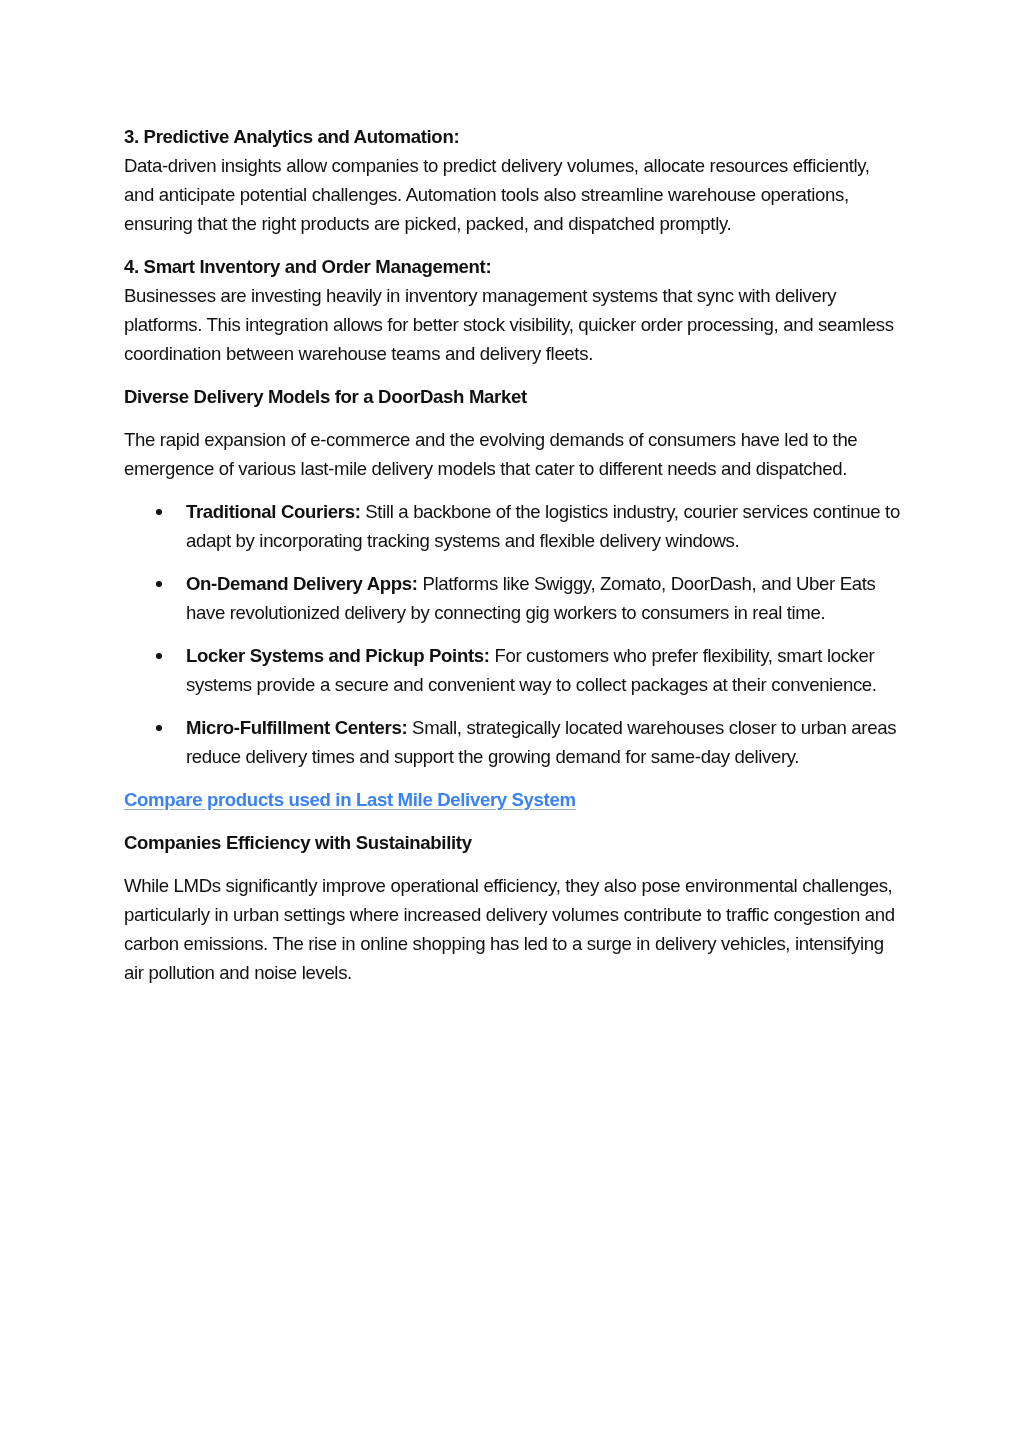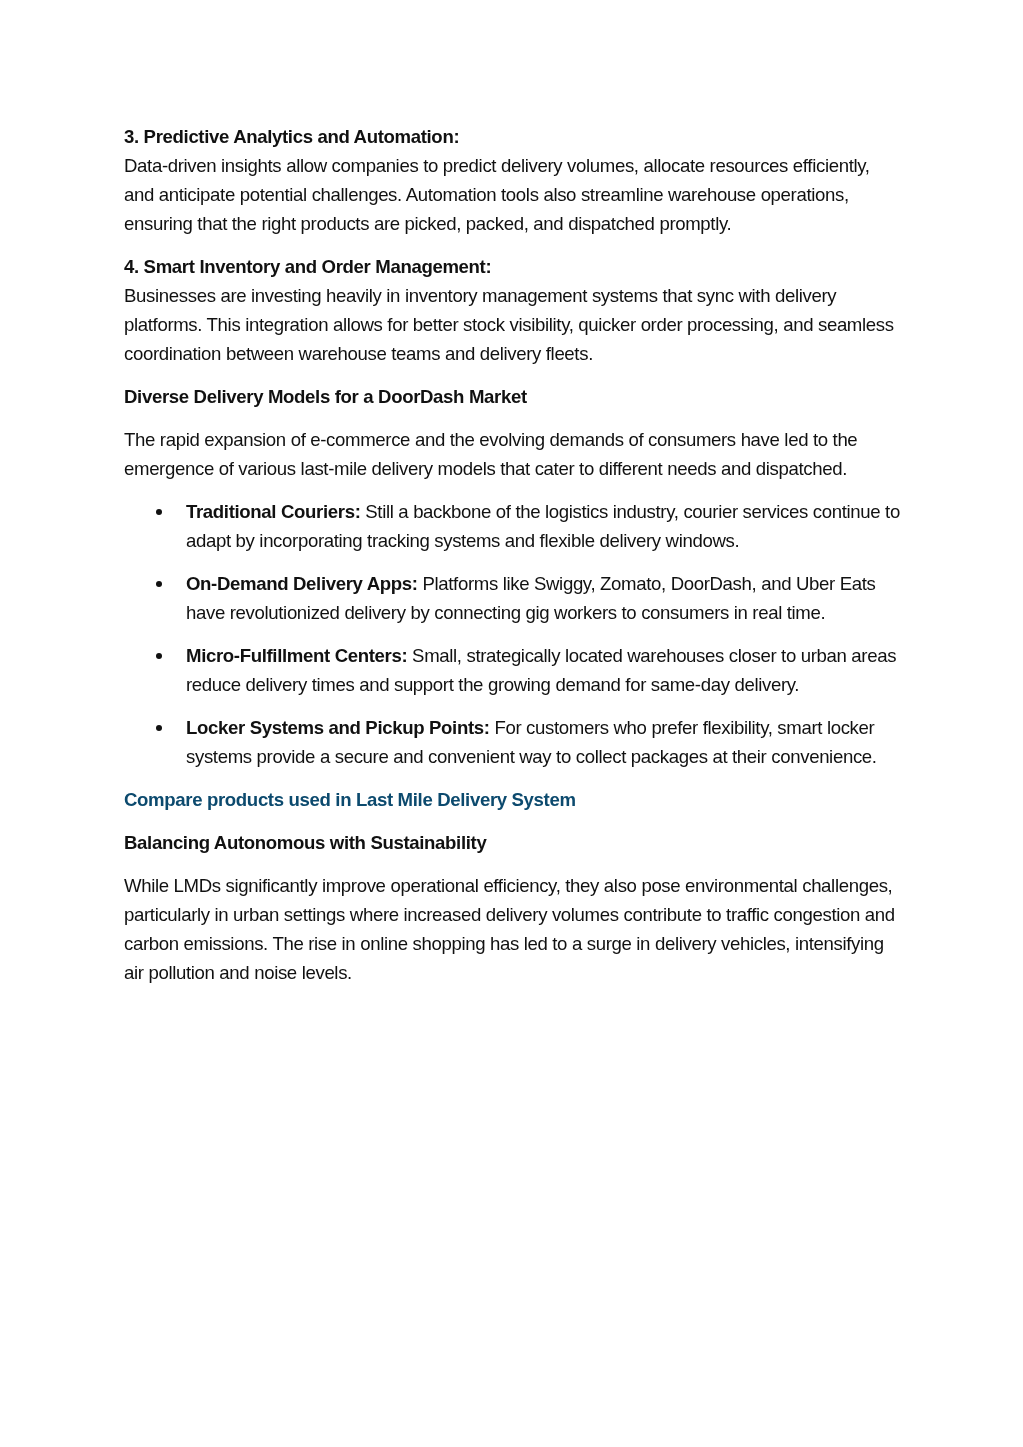--- a/index.html
+++ b/index.html
@@ -15,21 +15,21 @@
   p { margin: 0; }
   .blk { margin-bottom: 14px; }
   .b { font-weight: bold; }
   ul.bullets { list-style: none; margin: 0 0 14px 0; padding: 0; }
   ul.bullets li { position: relative; padding-left: 62px; margin-bottom: 14px; }
   ul.bullets li .dot {
     position: absolute; left: 32px; top: 12px;
     width: 6px; height: 6px; border-radius: 50%; background: #111;
   }
   a.link {
-    color: #0c4a6e; font-weight: bold; 
+    color: #3b82f6; font-weight: bold; text-decoration: underline;
     text-decoration-color: #8fb0bb; text-underline-offset: 3px;
   }
 </style>
 </head>
 <body>
 
 <div class="page">
 
   <div class="blk">
     <p class="b">3. Predictive Analytics and Automation:</p>
@@ -48,28 +48,28 @@
     <li>
       <span class="dot"></span>
       <span class="b">Traditional Couriers:</span><span> Still a backbone of the logistics industry, courier services continue to adapt by incorporating tracking systems and flexible delivery windows.</span>
     </li>
     <li>
       <span class="dot"></span>
       <span class="b">On-Demand Delivery Apps:</span><span> Platforms like Swiggy, Zomato, DoorDash, and Uber Eats have revolutionized delivery by connecting gig workers to consumers in real time.</span>
     </li>
     <li>
       <span class="dot"></span>
-      <span class="b">Micro-Fulfillment Centers:</span><span> Small, strategically located warehouses closer to urban areas reduce delivery times and support the growing demand for same-day delivery.</span>
+      <span class="b">Locker Systems and Pickup Points:</span><span> For customers who prefer flexibility, smart locker systems provide a secure and convenient way to collect packages at their convenience.</span>
     </li>
     <li>
       <span class="dot"></span>
-      <span class="b">Locker Systems and Pickup Points:</span><span> For customers who prefer flexibility, smart locker systems provide a secure and convenient way to collect packages at their convenience.</span>
+      <span class="b">Micro-Fulfillment Centers:</span><span> Small, strategically located warehouses closer to urban areas reduce delivery times and support the growing demand for same-day delivery.</span>
     </li>
   </ul>
 
   <p class="blk">
     <a class="link">Compare products used in Last Mile Delivery System</a>
   </p>
 
-  <p class="b blk">Balancing Autonomous with Sustainability</p>
+  <p class="b blk">Companies Efficiency with Sustainability</p>
   <p>While LMDs significantly improve operational efficiency, they also pose environmental challenges, particularly in urban settings where increased delivery volumes contribute to traffic congestion and carbon emissions. The rise in online shopping has led to a surge in delivery vehicles, intensifying air pollution and noise levels.</p>
 
 </div>
 
 </body></html>

